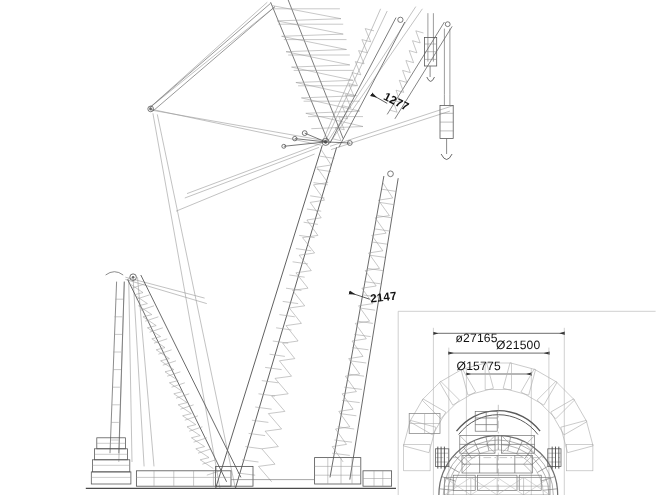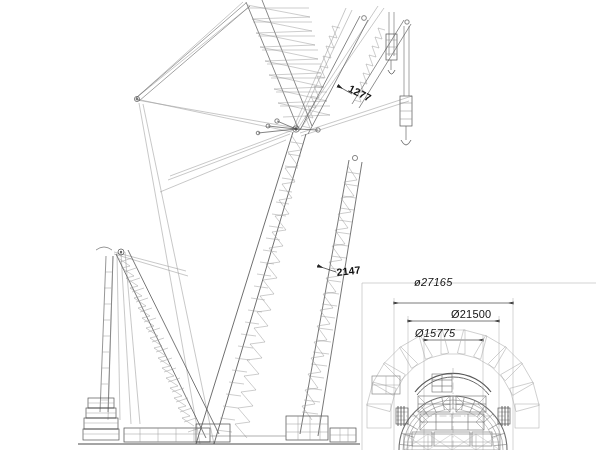--- a/index.html
+++ b/index.html
@@ -14,23 +14,23 @@
     position:absolute;
     font-family:"Liberation Sans",sans-serif;
     color:#111;
     white-space:nowrap;
     pointer-events:none;
   }
   .dim-label{font-size:11px;letter-spacing:.2px;}
   .lead-label{font-size:10.5px;font-weight:600;letter-spacing:.2px;}
   #lbl-1277{left:352px;top:82px;transform:rotate(27deg);transform-origin:left top;}
   #lbl-2147{left:336px;top:266px;transform:rotate(-6deg);transform-origin:left top;}
-  #lbl-d1{left:414px;top:276px;font-style:italic;}
+  #lbl-d1{left:414px;top:302px;}
   #lbl-d2{left:415px;top:308px;margin-left:36px;}
-  #lbl-d3{left:415px;top:327px;font-style:italic;}
+  #lbl-d3{left:415px;top:327px;}
 </style>
 </head>
 <body>
 
 <svg id="sheet" viewBox="0 0 600 450" xmlns="http://www.w3.org/2000/svg">
 
   <defs>
     <marker id="arrH" markerWidth="8" markerHeight="6" refX="7" refY="3" orient="auto">
       <path d="M0,3 L8,0.6 L8,5.4 Z" fill="#333"></path>
     </marker>

